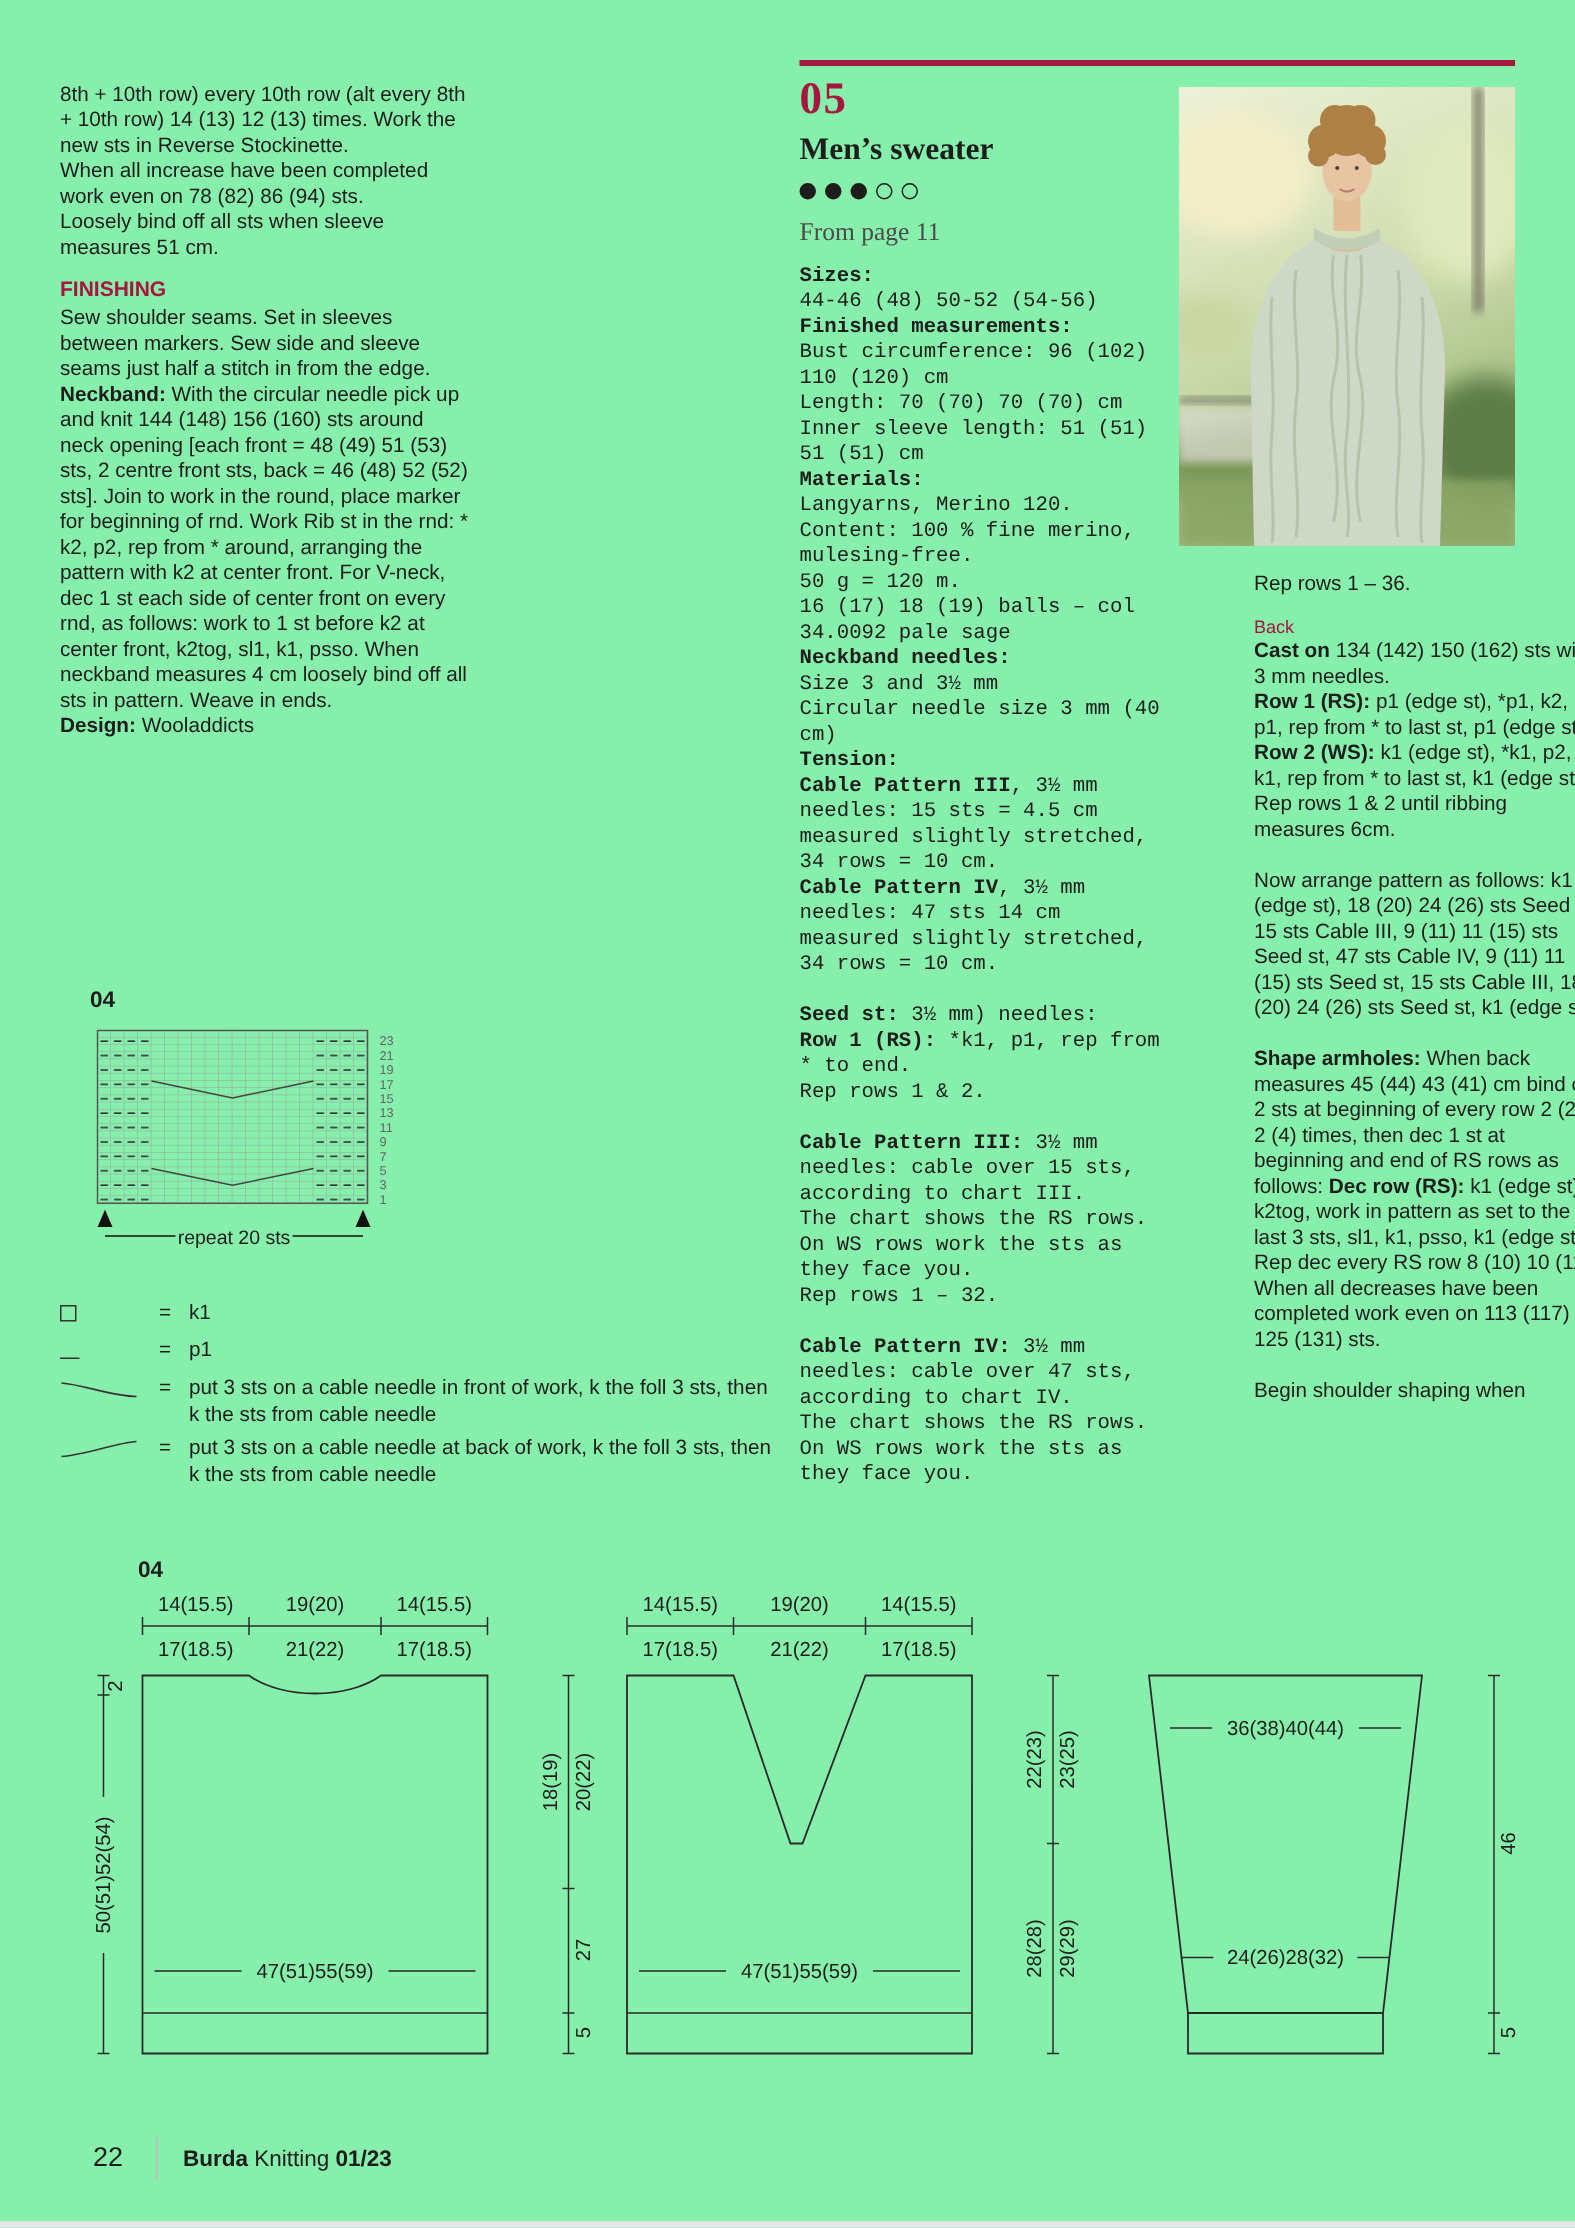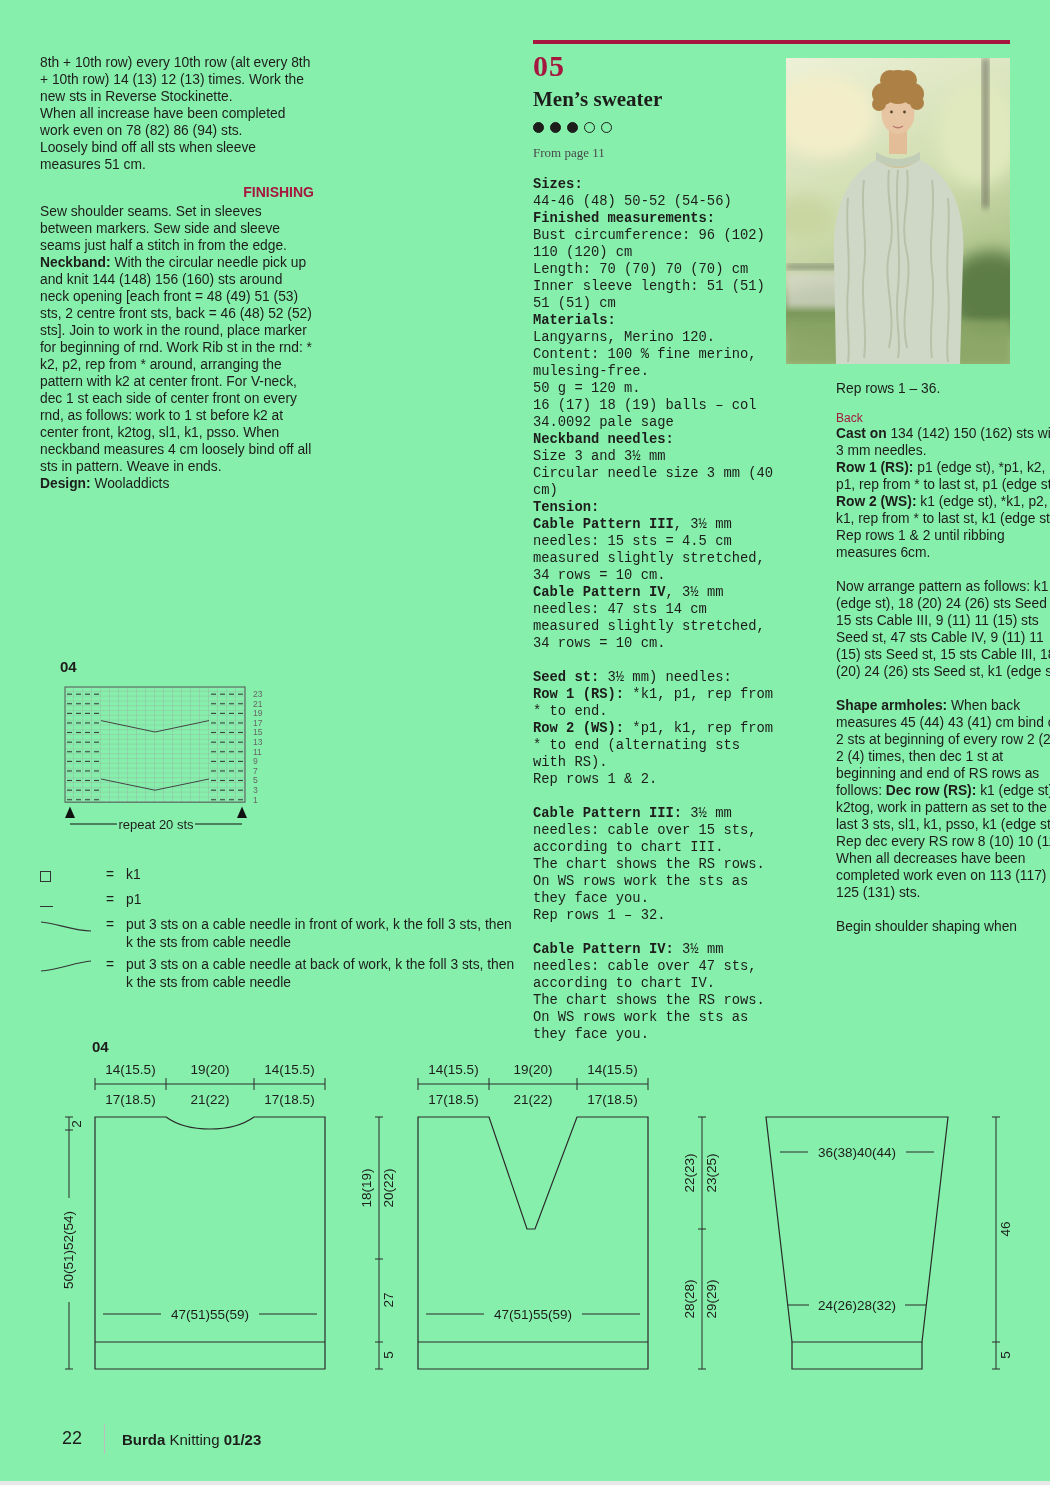--- a/index.html
+++ b/index.html
@@ -15,32 +15,32 @@
   p.t { margin:0; }
   b { font-weight:bold; }
   .abs { position:absolute; }
 
   
   .col-left  { left:40px;  top:54px;  width:274px; }
   .col-mid-header { left:533px; top:50px; width:245px;font-family:Liberation Serif, serif; }
   .col-mid   { left:533px; top:176px; width:245px;font-family:Liberation Mono, monospace; }
   .col-right { left:792px; top:380px; width:230px;margin-left:44px; }
 
-  .h-finishing { color:var(--accent); font-weight:bold; font-size:14px; margin:11px 0 3px 0;text-align:right; }
+  .h-finishing { color:var(--accent); font-weight:bold; font-size:14px; margin:11px 0 3px 0; }
   .design { margin-top:15px; }
 
   .rule-top { left:533px; top:40px; width:477px; height:3.5px; background:var(--accent); }
 
   .pat-number { font-size:30px; font-weight:bold; color:var(--accent); letter-spacing:1px; line-height:32px; }
   .pat-title  { font-size:21px; font-weight:bold; margin-top:5px; line-height:24px; }
   .difficulty { margin-top:11px; height:13px; }
   .dot { display:inline-block; width:11px; height:11px; border-radius:50%;
          border:1.6px solid var(--ink); margin-right:6px; vertical-align:top; }
   .dot.filled { background:var(--ink); }
-  .from-page { margin-top:10px; color:var(--gray); font-size:13px; }
+  .from-page { margin-top:10px; color:var(--gray); font-size:17px; }
 
   .back-heading { color:var(--accent); font-weight:normal; font-size:12px; margin:14px 0 0 0; }
 
   .block { margin-top:17px; }
   .block.first { margin-top:0; }
 
   
   .chart-label { left:60px; top:658px; font-size:15px; font-weight:bold; }
   .chart-svg { left:64px; top:686px; }
   .legend { left:40px; top:866px; width:478px; }
@@ -170,21 +170,20 @@
       <p class="t"><b>Neckband needles:</b></p>
       <p class="t"><span>Size 3 and 3½ mm</span></p>
       <p class="t"><span>Circular needle size 3 mm (40 cm)</span></p>
       <p class="t"><b>Tension:</b></p>
       <p class="t"><b>Cable Pattern III</b><span>, 3½ mm needles: 15 sts = 4.5 cm measured slightly stretched, 34 rows = 10 cm.</span></p>
       <p class="t"><b>Cable Pattern IV</b><span>, 3½ mm needles: 47 sts 14 cm measured slightly stretched, 34 rows = 10 cm.</span></p>
     </div>
     <div class="block">
       <p class="t"><b>Seed st:</b><span> 3½ mm) needles:</span></p>
       <p class="t"><b>Row 1 (RS):</b><span> *k1, p1, rep from * to end.</span></p>
-      <p class="t"><b>Row 2 (WS):</b><span> *p1, k1, rep from * to end (alternating sts with RS).</span></p>
       <p class="t"><span>Rep rows 1 &amp; 2.</span></p>
     </div>
     <div class="block">
       <p class="t"><b>Cable Pattern III:</b><span> 3½ mm needles: cable over 15 sts, according to chart III.</span></p>
       <p class="t"><span>The chart shows the RS rows.</span></p>
       <p class="t"><span>On WS rows work the sts as they face you.</span></p>
       <p class="t"><span>Rep rows 1 – 32.</span></p>
     </div>
     <div class="block">
       <p class="t"><b>Cable Pattern IV:</b><span> 3½ mm needles: cable over 47 sts, according to chart IV.</span></p>

